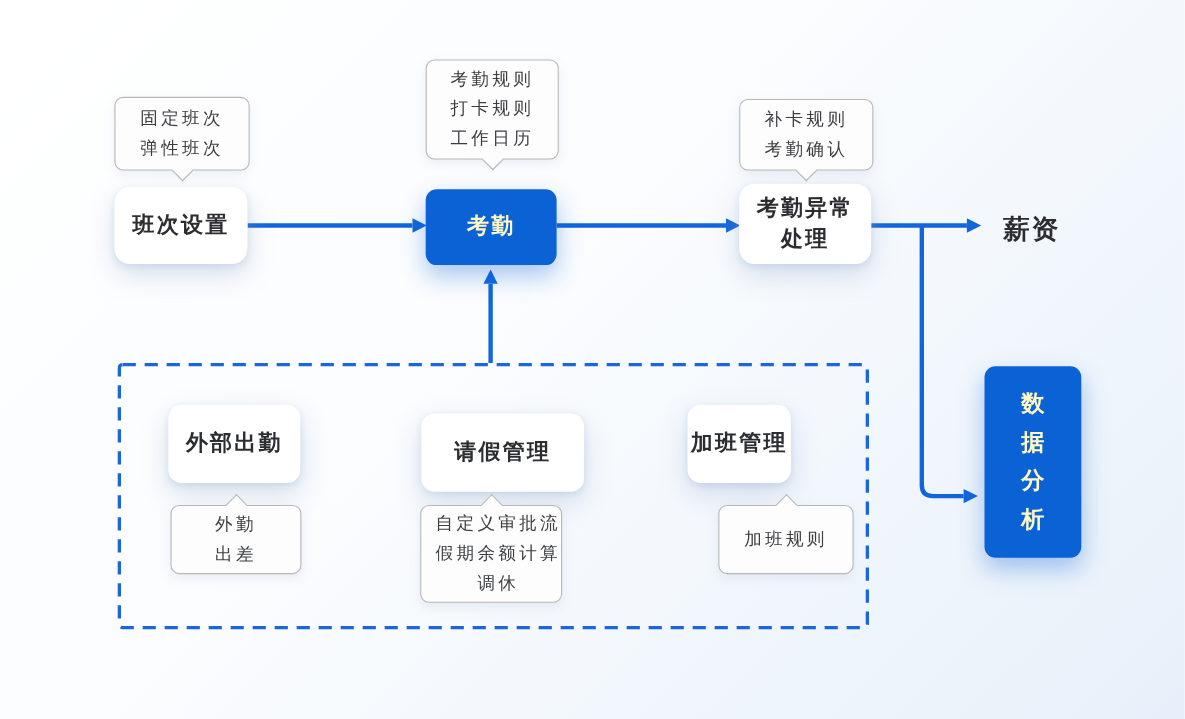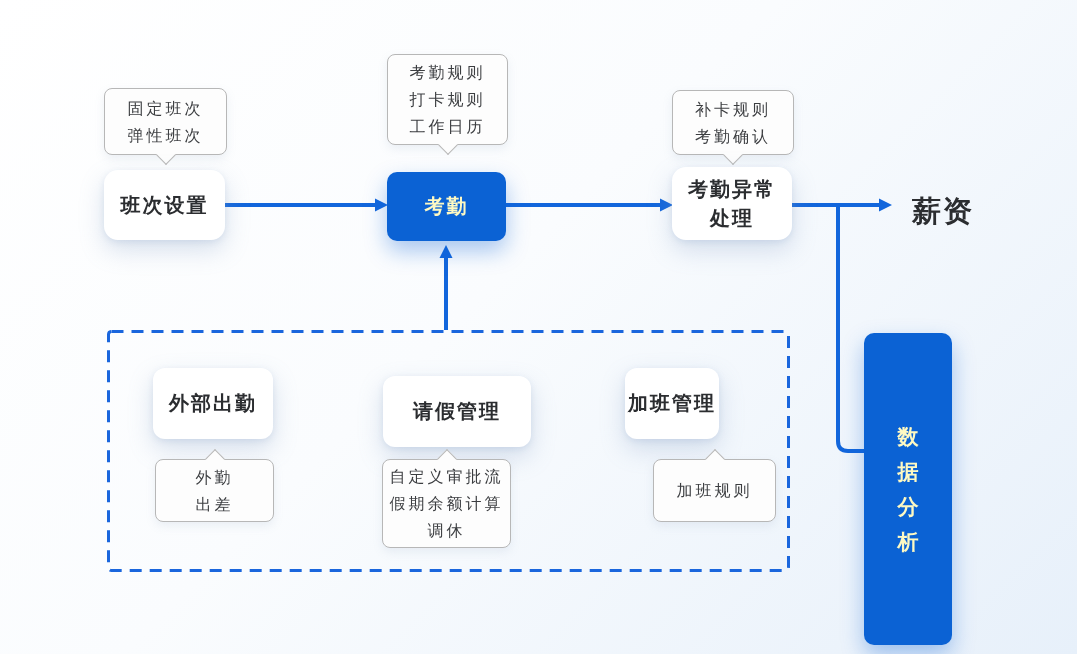--- a/index.html
+++ b/index.html
@@ -67,40 +67,40 @@
     border-bottom:1.5px solid var(--callout-border);
   }
   .tail.up{
     top:-8px;
     border-left:1.5px solid var(--callout-border);
     border-top:1.5px solid var(--callout-border);
   }
 
   .salary-label{
     position:absolute;z-index:2;left:912px;top:192px;
-    font-size:29px;font-weight:600;letter-spacing:2px;color:var(--text-dark);
+    font-size:24px;font-weight:600;letter-spacing:2px;color:var(--text-dark);
   }
   .vertical-label{
     width:22px;word-break:break-all;
     font-size:21px;font-weight:600;letter-spacing:0;
     line-height:35px;color:#fff;text-align:center;white-space:normal;
   }
 
   
   .callout-shift   {left:104px;top:88px; width:121px;height:65px;}
   .box-shift       {left:104px;top:170px;width:121px;height:70px;}
   .callout-attend  {left:387px;top:54px; width:119px;height:89px;}
   .box-attend      {left:387px;top:172px;width:119px;height:69px;}
   .callout-exc     {left:672px;top:90px; width:120px;height:63px;}
   .box-exc         {left:672px;top:167px;width:120px;height:73px;}
-  .box-data        {left:864px;top:333px;width:88px; height:312px;}
+  .box-data        {left:895px;top:333px;width:88px; height:174px;font-family:Liberation Serif, serif;}
   .box-field       {left:153px;top:368px;width:120px;height:71px;border-radius:12px;}
   .callout-field   {left:155px;top:459px;width:117px;height:61px;}
   .box-leave       {left:383px;top:376px;width:148px;height:71px;border-radius:12px;}
-  .callout-leave   {left:382px;top:459px;width:127px;height:87px;}
+  .callout-leave   {left:382px;top:459px;width:127px;height:87px;justify-content:flex-end;}
   .box-ot          {left:625px;top:368px;width:94px;height:71px;border-radius:12px;}
   .callout-ot      {left:625px;top:459px;width:121px;height:61px;margin-left:28px;}
 </style>
 </head>
 <body>
 
 <div class="canvas">
 
   <svg class="connectors" width="1077" height="654" viewBox="0 0 1077 654">
     <rect class="dash-rect" x="108.5" y="331.5" width="680" height="239" rx="3"></rect>

